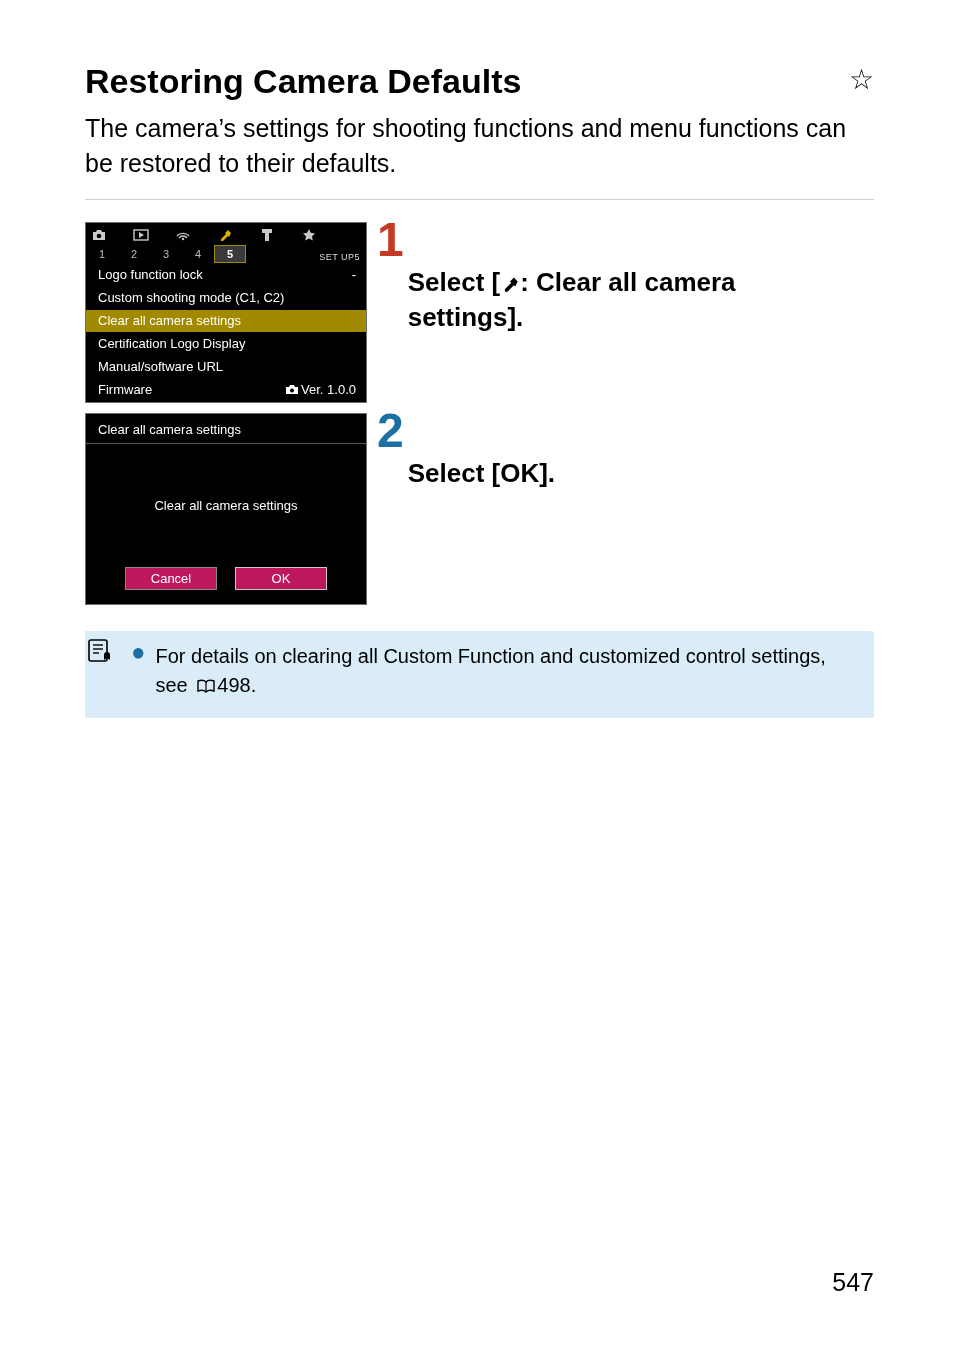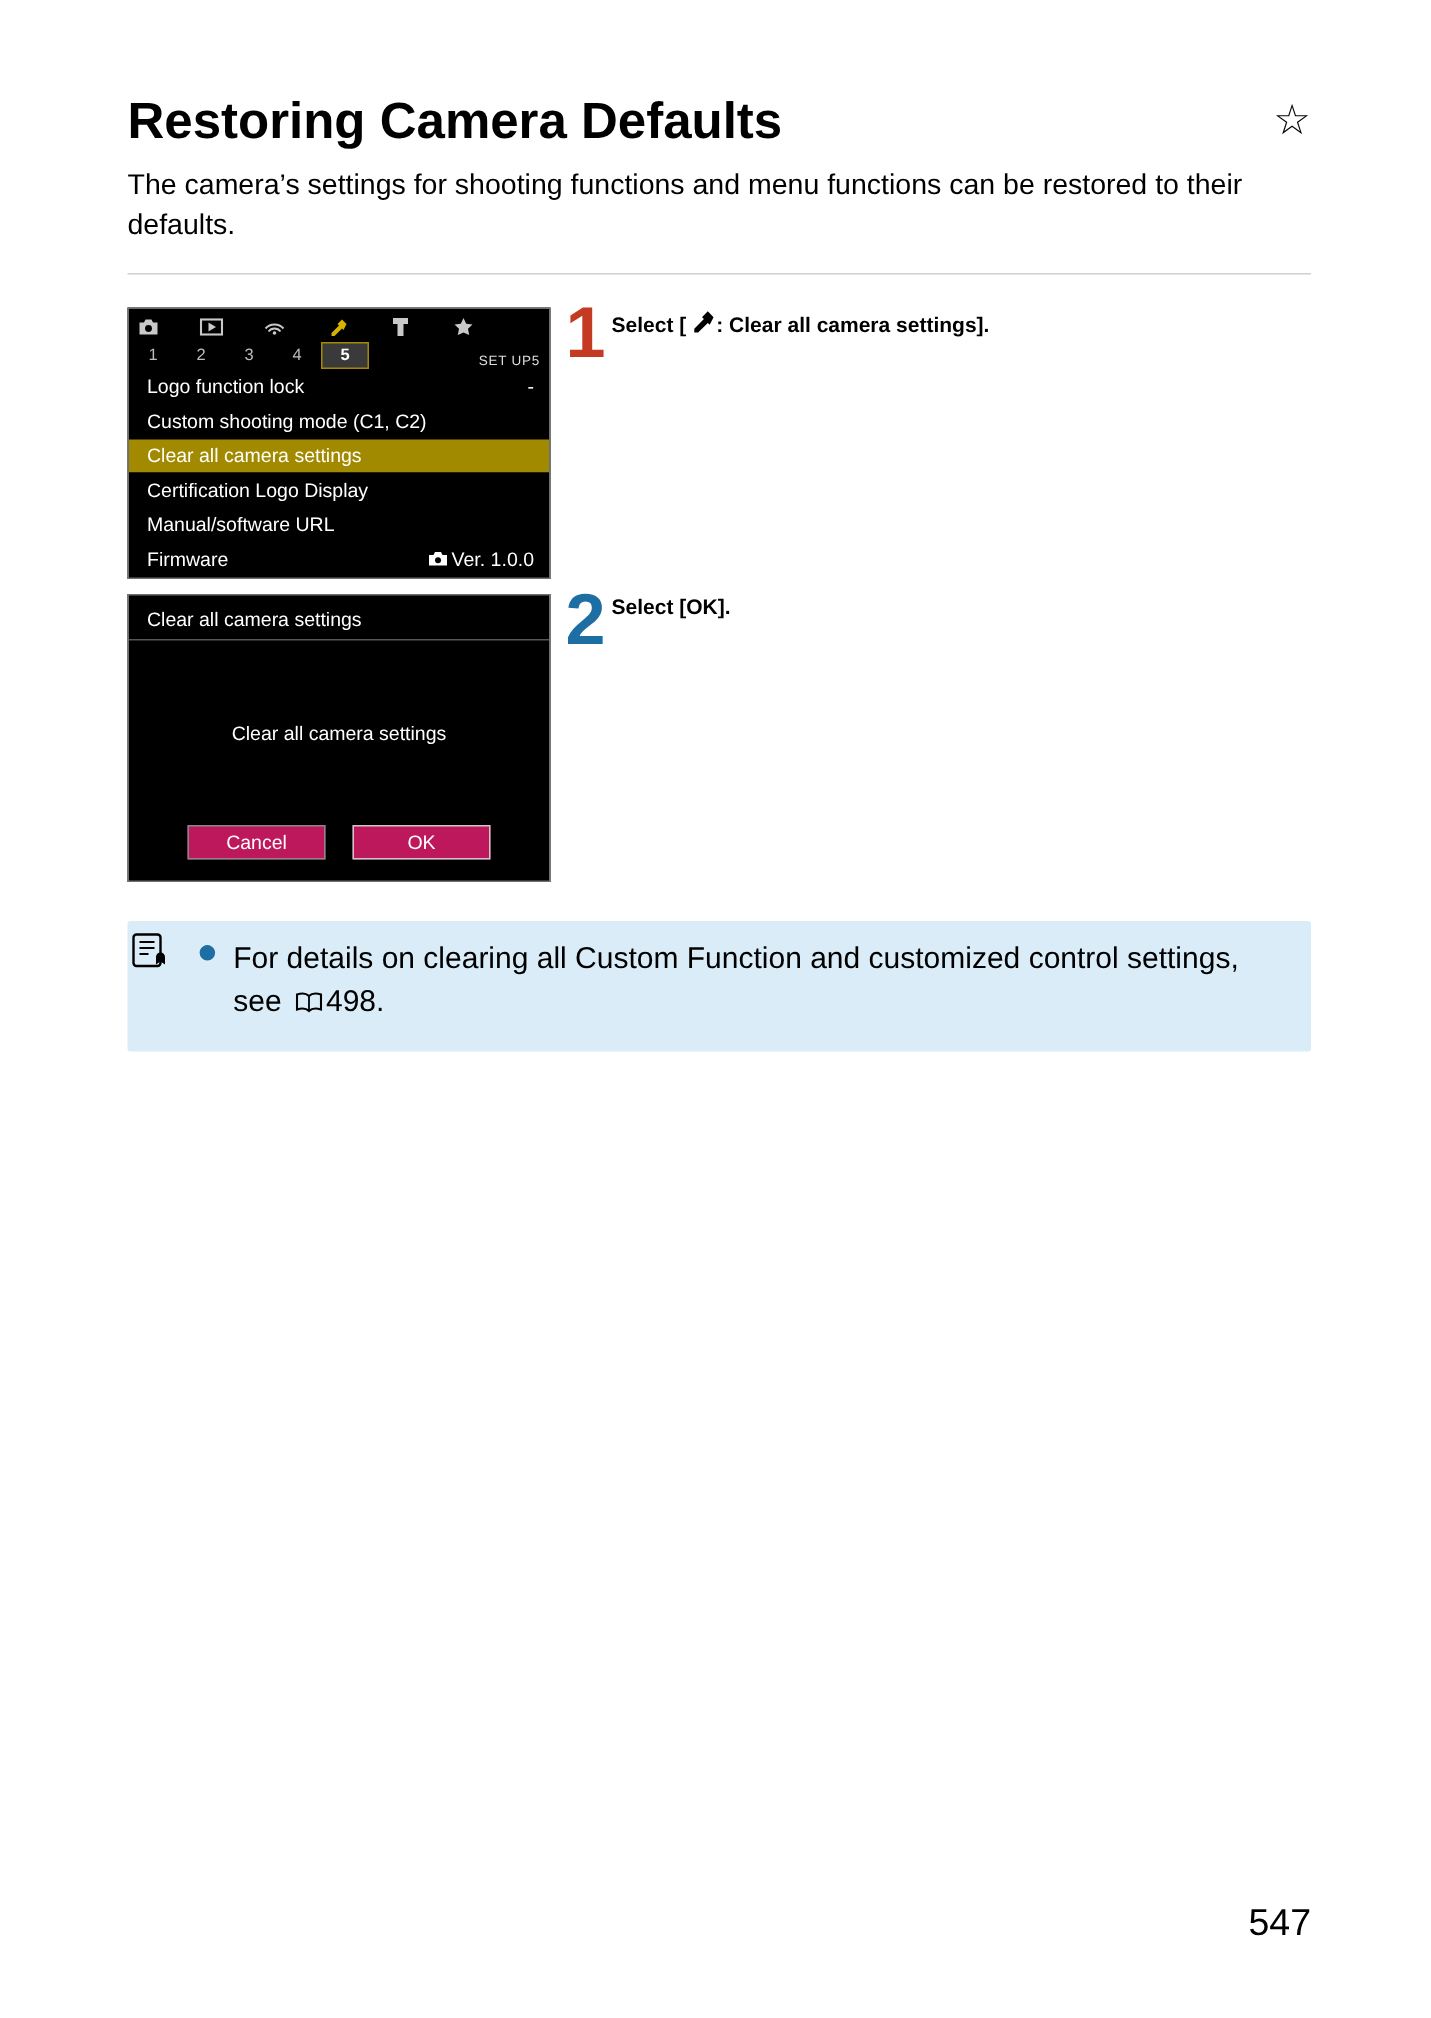--- a/index.html
+++ b/index.html
@@ -28,21 +28,21 @@
     font-size: 34px;
     font-weight: 700;
     margin: 0 0 10px 0;
   }
   .star-outline {
     font-size: 28px;
     line-height: 1;
     margin-top: 4px;
   }
   .intro {
-    font-size: 19px;
+    font-size: 25px;
     line-height: 1.4;
     margin: 0 0 18px 0;
   }
   hr.sep {
     border: none;
     border-top: 1px solid #d0d0d0;
     margin: 0 0 22px 0;
   }
 
   
@@ -70,24 +70,25 @@
     font-weight: 900;
     font-size: 48px;
     line-height: 0.85;
     letter-spacing: -2px;
     margin-right: 6px;
     margin-top: -2px;
   }
   .stepnum.one { color: #c43a23; }
   .stepnum.two { color: #1d6fa3; }
   .steptext {
-    font-size: 14px;
+    font-size: 26px;
     font-weight: 700;
     line-height: 1.25;
     max-width: 380px;
+    margin-top: 44px;
   }
   .wrench-inline {
     display: inline-block;
     vertical-align: -2px;
     margin: 0 1px;
   }
 
   
   .lcd1-tabs {
     display: flex;

